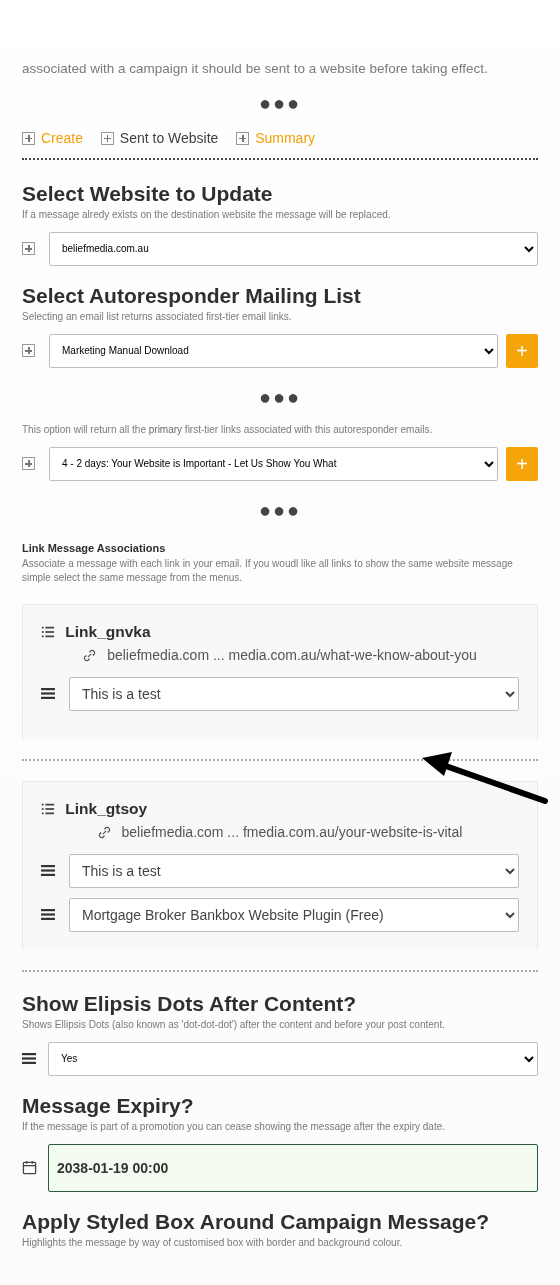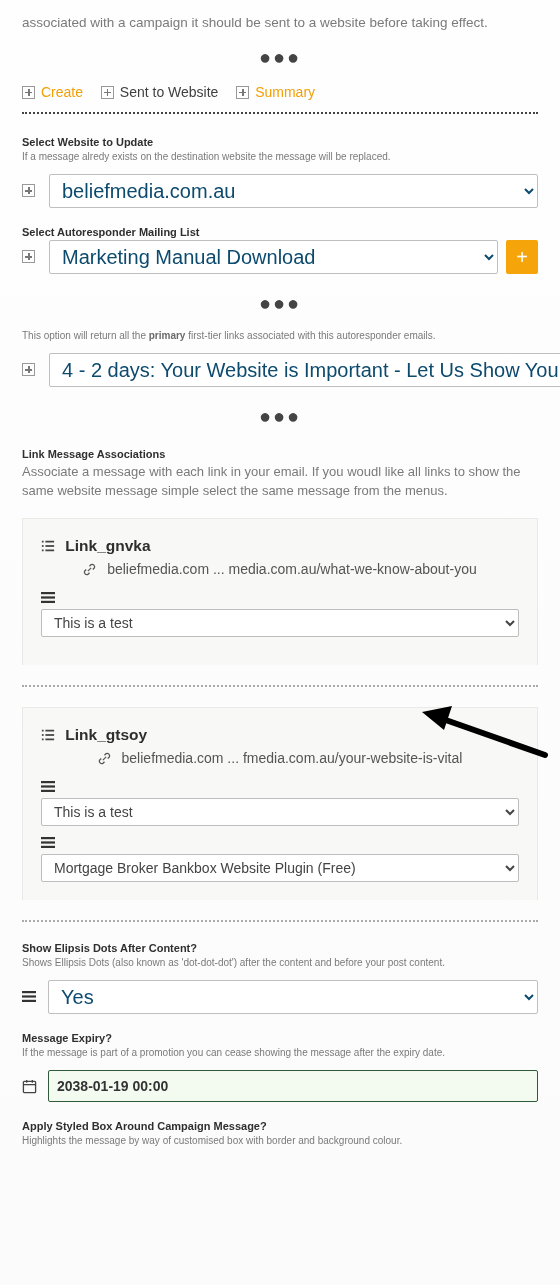--- a/index.html
+++ b/index.html
@@ -7,75 +7,75 @@
     --muted:#7d7d7d;
     --accent:#f2a007;
     --border:#bfbfbf;
     --panel:#f9f9f7;
     --link-bg:#f8f8f6;
     --btn:#f5a50a;
   }
   *{box-sizing:border-box;font-family:Arial,Helvetica,sans-serif;}
   body{margin:0;background:#fff;color:var(--text);font-size:13.5px;}
   .page{width:560px;min-height:1285px;padding:0 22px 30px;position:relative;background:linear-gradient(#fefefe,#fbfbfb);}
-  .top-line{padding-top:14px;color:#555;line-height:1.35;}
+  .top-line{padding-top:14px;color:#555;line-height:1.35;margin-top:46px;}
   .faded{color:#7a7a7a;}
 
   .dots{text-align:center;font-size:20px;color:#444;letter-spacing:2px;margin:14px 0;}
   .dots span{display:inline-block;}
 
   .tabs{margin-top:8px;}
   .tab{display:inline-block;margin-right:14px;font-size:14px;vertical-align:middle;}
   .tab .plus, .plus{
     display:inline-block;width:13px;height:13px;border:1px solid #999;position:relative;margin-right:6px;vertical-align:-2px;
   }
   .plus::before,.plus::after{content:"";position:absolute;background:#777;}
   .plus::before{left:2px;right:2px;top:5px;height:1.5px;}
   .plus::after{top:2px;bottom:2px;left:5px;width:1.5px;}
   .tab.accent{color:var(--accent);}
 
   hr.dotted{border:none;border-top:2.5px dotted #444;margin:12px 0 22px;}
   hr.light-dotted{border:none;border-top:2px dotted #aaa;margin:20px 0;}
 
   .section{margin-bottom:18px;}
-  .sec-title{font-weight:700;color:#2f2f2f;font-size:11px;margin-bottom:2px;}
+  .sec-title{font-weight:700;color:#2f2f2f;font-size:21px;margin-bottom:2px;}
   .sec-desc{color:#7a7a7a;font-size:10px;line-height:1.4;margin-bottom:10px;}
-  .sec-desc b{color:#6a6a6a;font-weight:700;}
+  .sec-desc b{color:#6a6a6a;font-weight:400;}
 
   .row{display:flex;align-items:center;gap:8px;}
   .row .plus{flex:0 0 auto;}
   select.full, input.full{
-    flex:1;border:1px solid var(--border);height:34px;padding:4px 8px;font-size:20px;color:#0c4a6e;background:#fff;border-radius:2px;
+    flex:1;border:1px solid var(--border);height:34px;padding:4px 8px;font-size:10px;color:#000000;background:#fff;border-radius:2px;
   }
   select.full{appearance:auto;}
   .add-btn{
     width:32px;height:34px;background:var(--btn);color:#fff;border:none;font-size:20px;line-height:1;cursor:pointer;border-radius:2px;
   }
   .icon-col{width:18px;text-align:center;color:#444;}
 
   .assoc-title{font-weight:700;font-size:11px;color:#2f2f2f;margin-top:20px;margin-bottom:3px;}
-  .assoc-desc{color:#7a7a7a;font-size:13px;line-height:1.45;margin-bottom:18px;}
+  .assoc-desc{color:#7a7a7a;font-size:10px;line-height:1.45;margin-bottom:18px;}
 
   .link-card{
     background:var(--link-bg);border-left:1px solid #e9e9e6;border-right:1px solid #e9e9e6;border-top:1px solid #e9e9e6;
     padding:18px 18px 18px 18px;margin-bottom:0;
   }
   .link-header{font-weight:700;font-size:15.5px;color:#2e2e2e;margin-bottom:6px;}
   .link-header .list-ic{display:inline-block;width:16px;margin-right:4px;vertical-align:-2px;}
   .link-url{color:#555;font-size:14px;margin-bottom:14px;text-align:center;}
   .link-url .chain{display:inline-block;width:16px;margin-right:4px;vertical-align:-2px;}
-  .link-row{display:flex;gap:4px;margin-bottom:10px;flex-direction:column;}
+  .link-row{display:flex;align-items:center;gap:10px;margin-bottom:10px;}
   .link-row .menu-ic{width:18px;text-align:center;color:#333;}
   .link-row select{
     flex:1;border:1px solid #bdbdbd;height:34px;font-size:14px;padding:4px 8px;color:#444;background:#fff;border-radius:2px;
   }
 
   .expiry-row{display:flex;align-items:center;gap:8px;}
   .expiry-row input{
-    flex:1;border:1px solid #2e5a3a;background:#f3fbf1;height:32px;padding:4px 8px;font-size:14px;color:#333;font-weight:600;border-radius:2px;
+    flex:1;border:1px solid #2e5a3a;background:#f3fbf1;height:48px;padding:4px 8px;font-size:14px;color:#333;font-weight:600;border-radius:2px;
   }
   .cal-ic{width:18px;text-align:center;color:#444;font-size:15px;}
 
   
   .arrow{
     position:absolute;left:420px;top:700px;pointer-events:none;
   }
 
   svg{display:block;}
 </style>
@@ -102,20 +102,21 @@
     <div class="row">
       <span class="plus"></span>
       <select class="full">
         <option>beliefmedia.com.au</option>
       </select>
     </div>
   </div>
 
   <div class="section">
     <div class="sec-title">Select Autoresponder Mailing List</div>
+    <div class="sec-desc">Selecting an email list returns associated first-tier email links.</div>
     <div class="row">
       <span class="plus"></span>
       <select class="full">
         <option>Marketing Manual Download</option>
       </select>
       <button class="add-btn">+</button>
     </div>
   </div>
 
   <div class="dots"><span>●●●</span></div>

